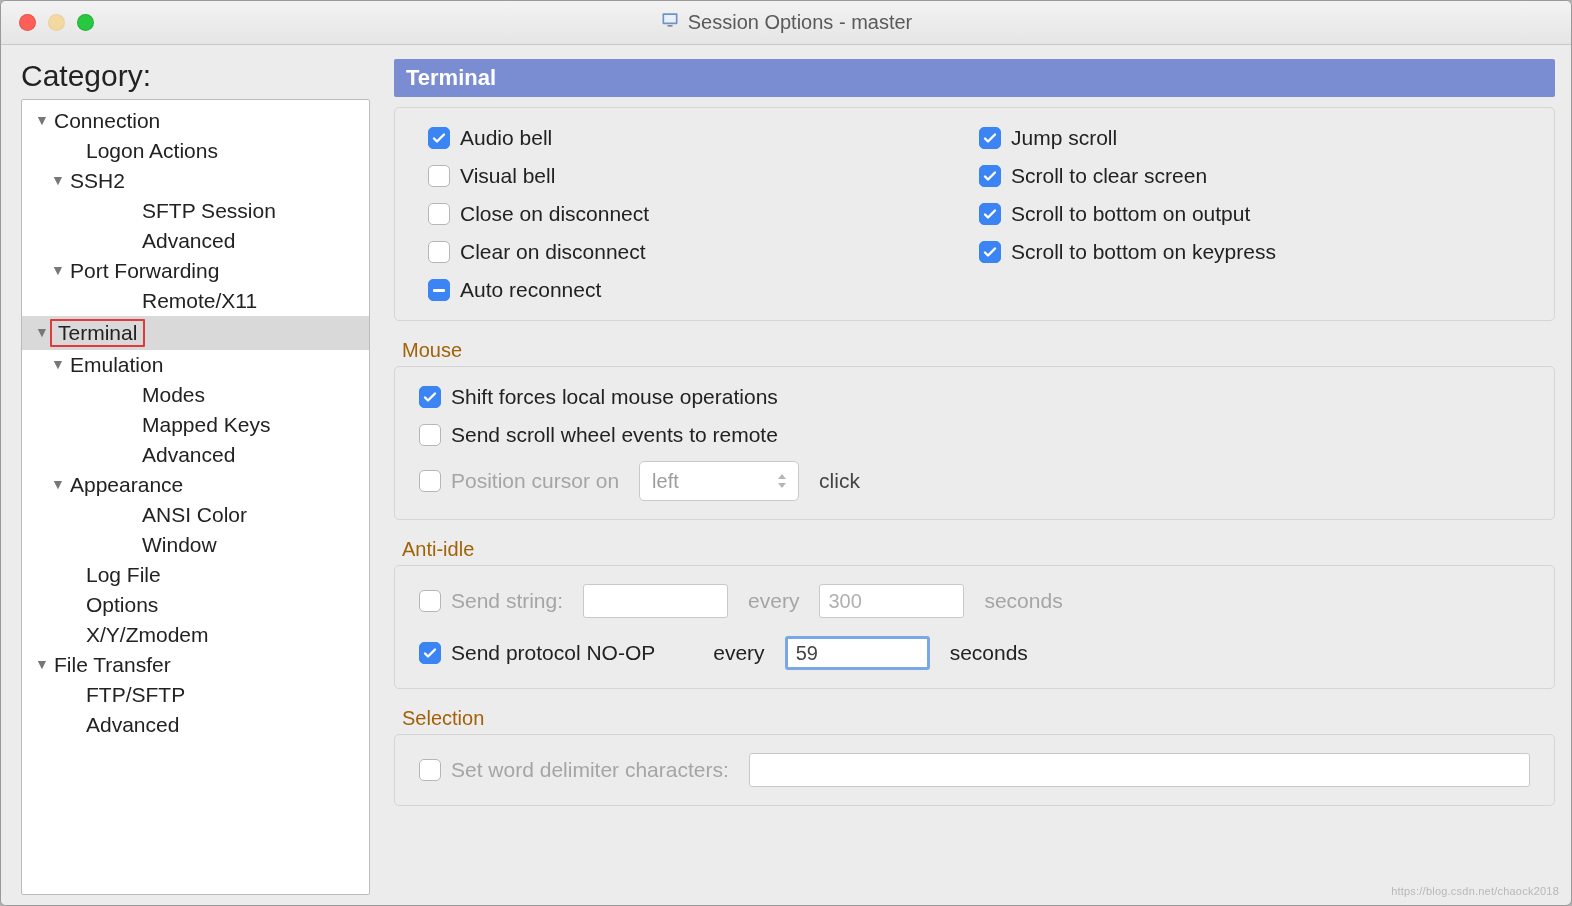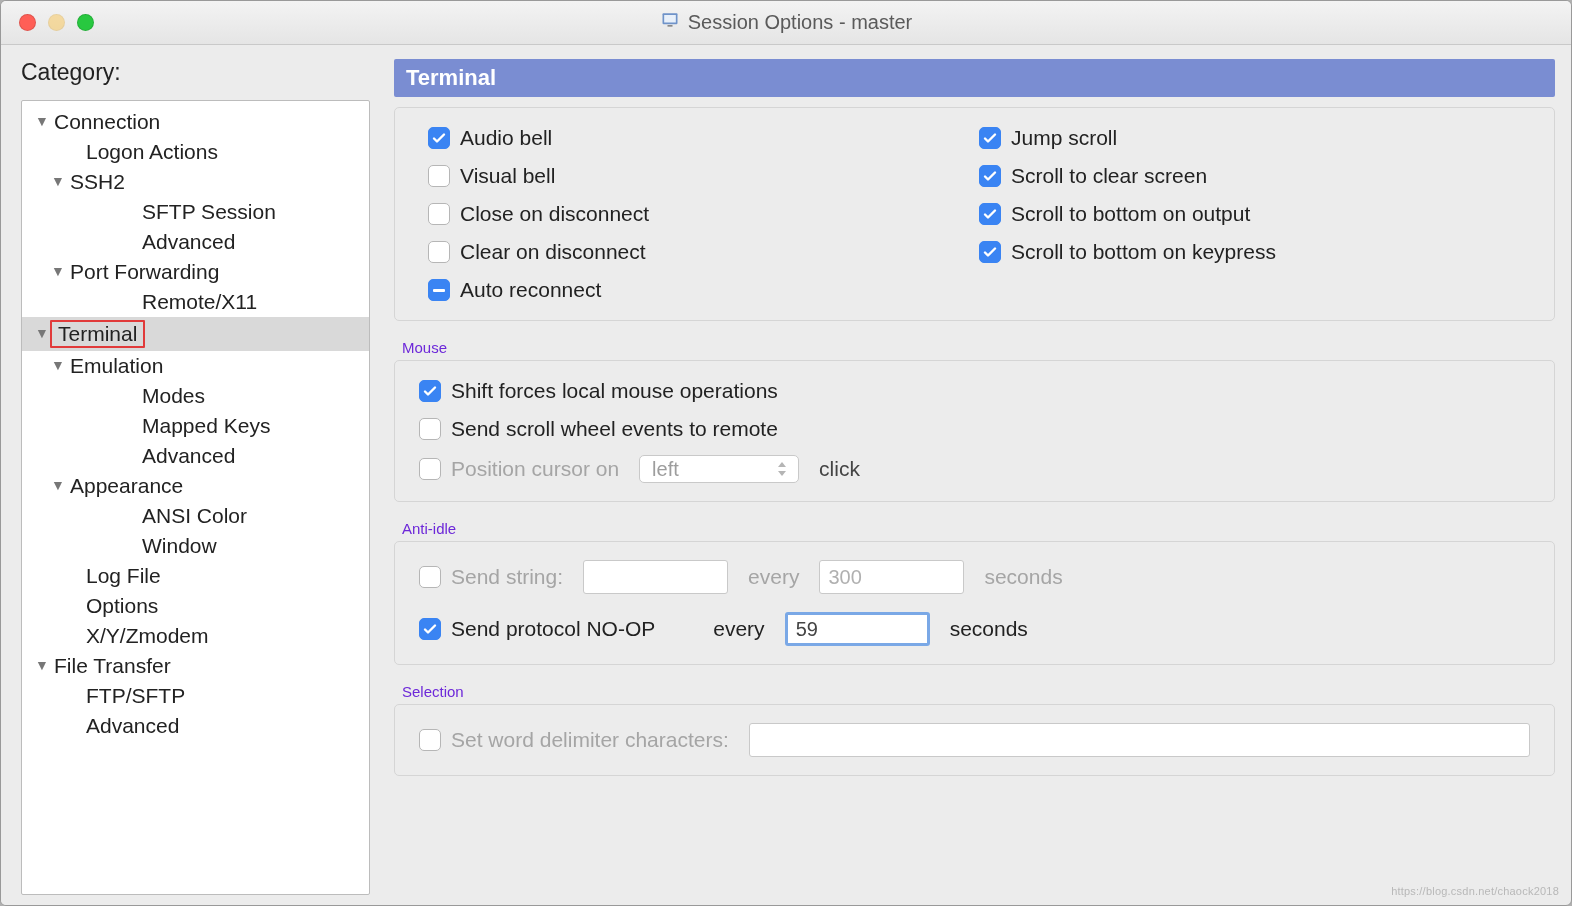--- a/index.html
+++ b/index.html
@@ -74,21 +74,21 @@
     display:flex;
     flex:1;
     overflow:hidden;
   }
   .sidebar{
     width:385px;
     padding:14px 16px 10px 20px;
     background:var(--panel-bg);
     display:flex;flex-direction:column;
   }
-  .category-label{font-size:23px;margin-bottom:14px;}
+  .category-label{font-size:30px;margin-bottom:6px;}
   .tree{
     flex:1;
     background:#fff;
     border:1px solid #bcbcbc;
     border-radius:2px;
     padding:6px 0 6px 0;
     font-size:21px;
     overflow:auto;
   }
   .tree-row{
@@ -115,21 +115,21 @@
   }
   .section-header{
     background:var(--header-blue);
     color:#fff;
     font-size:22px;
     font-weight:700;
     padding:6px 12px;
     border-radius:2px;
   }
   .group-title{
-    font-size:15px;color:#6d28d9;margin:18px 0 4px 8px;
+    font-size:20px;color:#a16207;margin:18px 0 4px 8px;
   }
   .group{
     background:#ececec;
     border:1px solid #d5d5d5;
     border-radius:5px;
     padding:18px 24px 18px 24px;
   }
   .group.first{margin-top:10px;}
   .two-col{display:flex;padding-left:33px;}
   .col{flex:1;display:flex;flex-direction:column;gap:14px;}
@@ -145,21 +145,21 @@
   }
   .checkbox.checked{background:var(--check-blue);border-color:var(--check-blue);}
   .checkbox.checked svg{width:16px;height:16px;color:#fff;}
   .checkbox.mixed{background:var(--check-blue);border-color:var(--check-blue);}
   .checkbox.mixed::after{content:"";width:12px;height:3px;background:#fff;border-radius:1px;}
   .check .txt.disabled{color:var(--disabled);}
 
   .inline-row{display:flex;align-items:center;gap:20px;flex-wrap:wrap;}
   .select{
     display:inline-flex;align-items:center;justify-content:space-between;
-    min-width:160px;height:28px;background:#fff;border:1px solid #c9c9c9;
+    min-width:160px;height:40px;background:#fff;border:1px solid #c9c9c9;
     border-radius:5px;padding:0 10px 0 12px;color:#9d9d9d;font-size:20px;
   }
   .select .stepper{display:flex;flex-direction:column;line-height:0;color:#b5b5b5;}
   .select .stepper svg{width:12px;height:9px;}
   input.text{
     height:34px;border:1px solid #c9c9c9;border-radius:3px;background:#fff;
     font-size:20px;padding:0 8px;color:#444;
   }
   input.text.wide{width:145px;}
   input.text.long{flex:1;}

